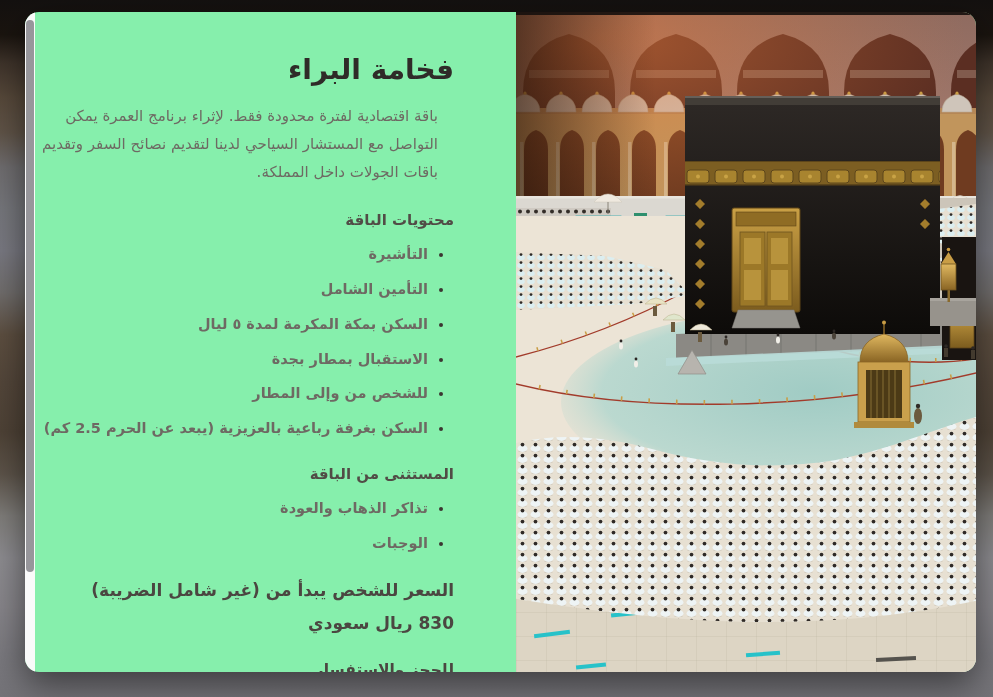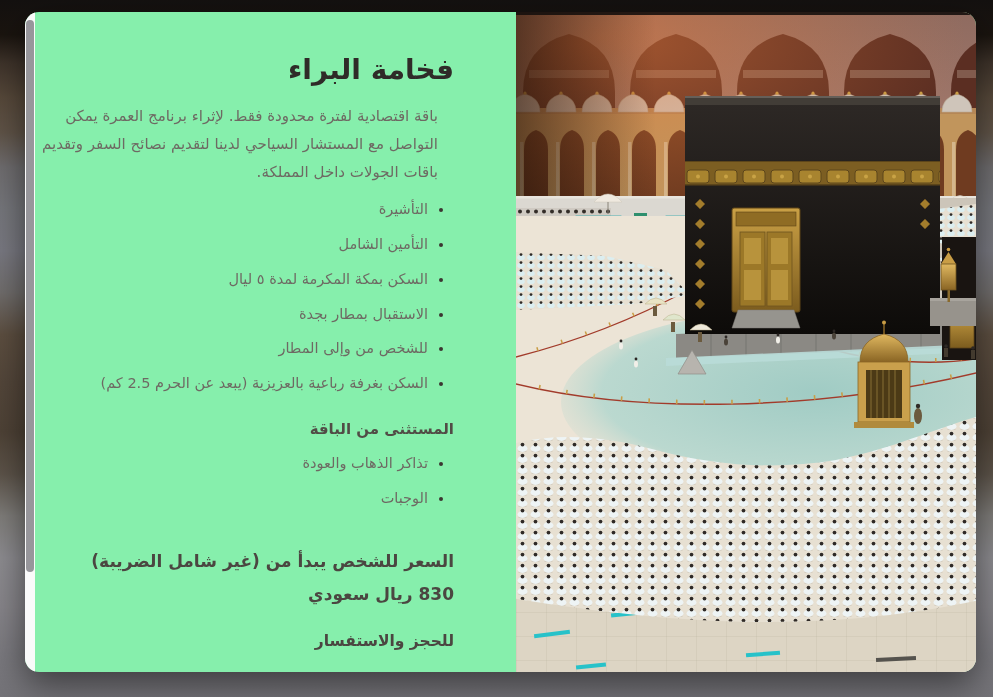--- a/index.html
+++ b/index.html
@@ -35,28 +35,28 @@
   h1.title{
     margin:0 0 16px 0;font-size:28px;font-weight:700;color:#2f2b28;line-height:1.25;
   }
   p.desc{
     margin:6px 16px 0 0;font-size:15px;color:#6e6963;line-height:1.85;
   }
   h3.sec{
     margin:24px 0 0 0;font-size:15px;font-weight:600;color:#514c46;line-height:1.4;
   }
   ul.blist{
-    margin:0 0 0 0;padding:0 26px 0 0;list-style:disc;
+    margin:0 0 0 0;padding:0 26px 0 0;list-style:disc;font-weight:bold;
   }
   ul.blist li{
     margin:13px 0;font-size:14.5px;color:#6e6963;line-height:1.5;
   }
   ul.blist li::marker{color:#3b3631;}
   .price{
-    margin-top:36px;font-size:17px;font-weight:600;color:#4b4641;line-height:1.95;
+    margin-top:20px;font-size:17px;font-weight:600;color:#4b4641;line-height:1.95;
   }
   .booking{
     margin-top:20px;font-size:15.5px;font-weight:600;color:#4b4641;
   }
   .photo{flex:none;width:460px;height:660px;position:relative;}
   .photo svg{display:block;}
 </style>
 </head>
 <body>
 
@@ -64,20 +64,21 @@
 
   <div class="panel">
     <div class="scrollbar-track">
       <div class="scrollbar-thumb"></div>
     </div>
 
     <h1 class="title">فخامة البراء</h1>
 
     <p class="desc">باقة اقتصادية لفترة محدودة فقط. لإثراء برنامج العمرة يمكن التواصل مع المستشار السياحي لدينا لتقديم نصائح السفر وتقديم باقات الجولات داخل المملكة.</p>
 
+    <h3 class="sec">محتويات الباقة</h3>
     <ul class="blist">
       <li>التأشيرة</li>
       <li>التأمين الشامل</li>
       <li>السكن بمكة المكرمة لمدة ٥ ليال</li>
       <li>الاستقبال بمطار بجدة</li>
       <li>للشخص من وإلى المطار</li>
       <li>السكن بغرفة رباعية بالعزيزية (يبعد عن الحرم 2.5 كم)</li>
     </ul>
 
     <h3 class="sec">المستثنى من الباقة</h3>

